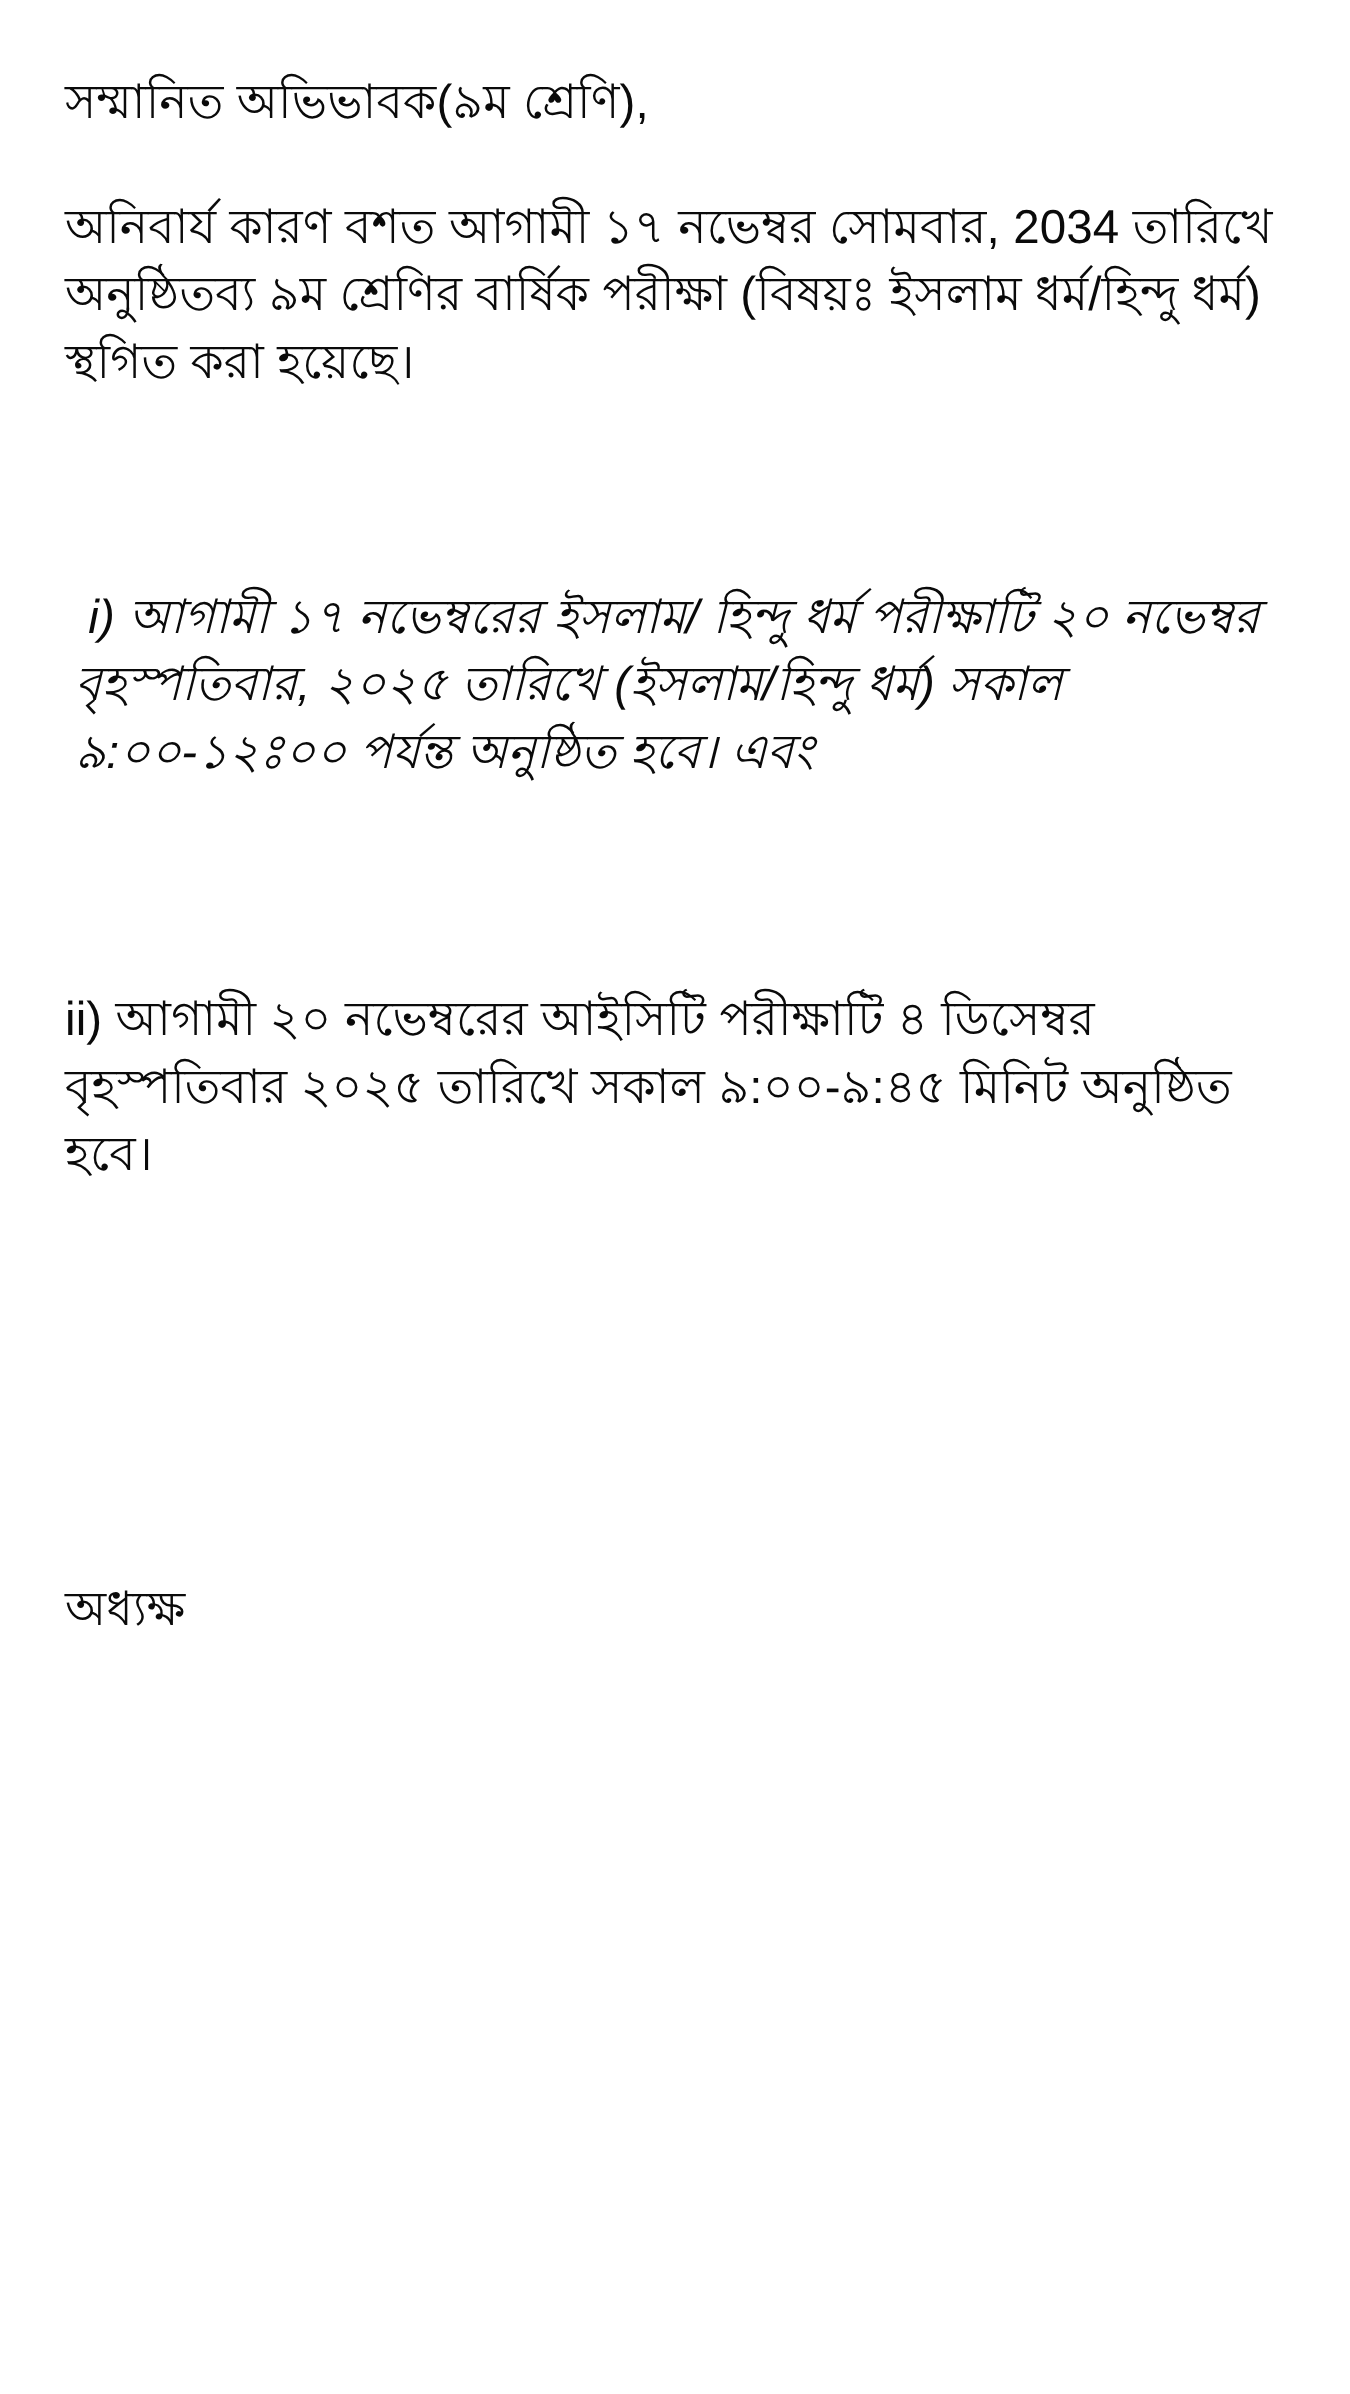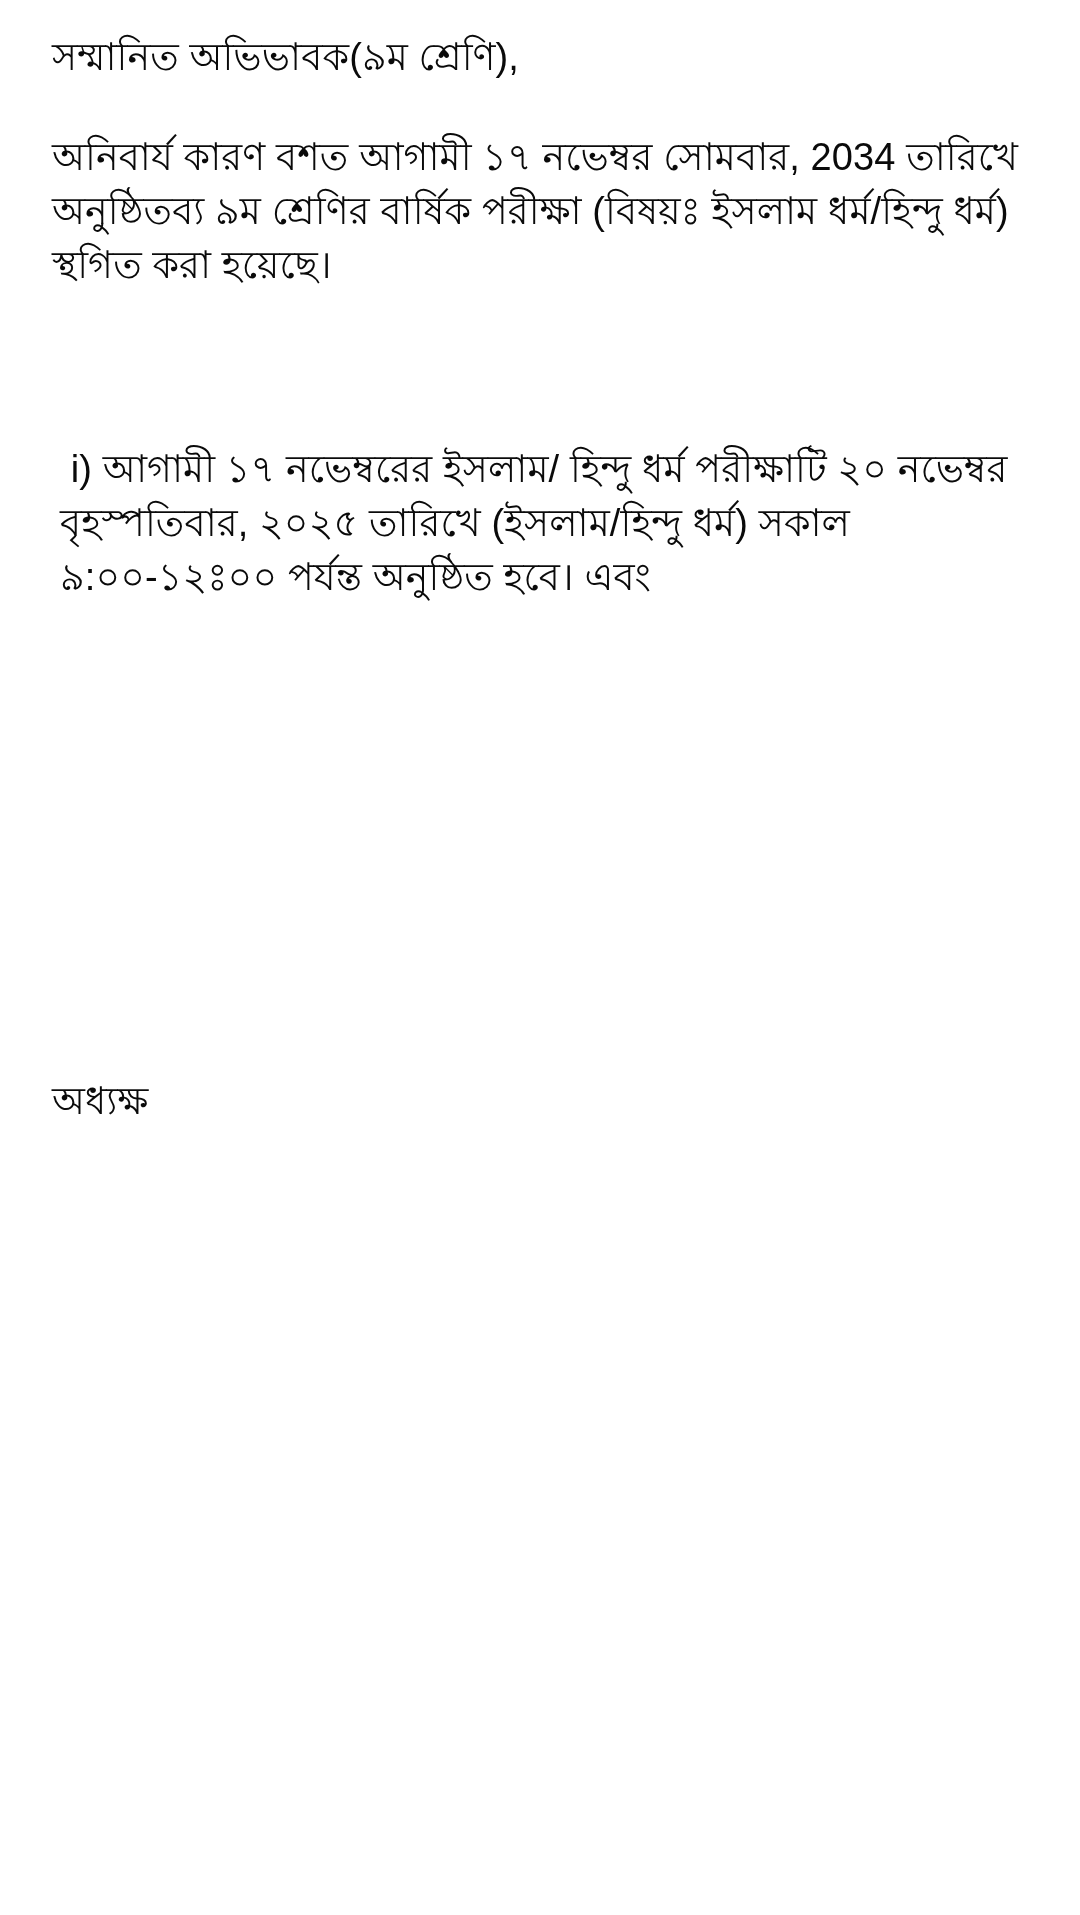--- a/index.html
+++ b/index.html
@@ -11,54 +11,55 @@
     width: 1080px;
     height: 1915px;
     overflow: hidden;
     font-family: "Liberation Sans", "DejaVu Sans", sans-serif;
     color: #000000;
   }
   .notice {
     box-sizing: border-box;
     width: 1080px;
     min-height: 1915px;
-    padding: 31px 52px 40px 52px;
+    padding: 56px 52px 40px 52px;
   }
   .para {
     font-size: 38px;
     line-height: 1.42;
     letter-spacing: 0.1px;
     color: #0a0a0a;
     white-space: pre-wrap;
     word-wrap: break-word;
   }
   .gap-sm { height: 46px; }
   .gap-md { height: 150px; }
   .gap-lg { height: 160px; }
   .gap-xl { height: 148px; }
   .gap-sign { height: 162px; }
-  .indent-one { padding-left: 8px; }
+  .indent-one { padding-left: 8px; font-style: italic; }
 </style>
 </head>
 <body>
 
 <div class="notice">
 
   <div class="para">সম্মানিত অভিভাবক(৯ম শ্রেণি),</div>
 
   <div class="gap-sm"></div>
 
   <div class="para">অনিবার্য কারণ বশত আগামী ১৭ নভেম্বর সোমবার, 2034 তারিখে অনুষ্ঠিতব্য ৯ম শ্রেণির বার্ষিক পরীক্ষা (বিষয়ঃ ইসলাম ধর্ম/হিন্দু ধর্ম) স্থগিত করা হয়েছে।</div>
 
   <div class="gap-md"></div>
 
   <div class="para indent-one"> i) আগামী ১৭ নভেম্বরের ইসলাম/ হিন্দু ধর্ম পরীক্ষাটি ২০ নভেম্বর বৃহস্পতিবার, ২০২৫ তারিখে (ইসলাম/হিন্দু ধর্ম) সকাল ৯:০০-১২ঃ০০ পর্যন্ত অনুষ্ঠিত হবে। এবং</div>
 
   <div class="gap-lg"></div>
 
+  <div class="para">ii) আগামী ২০ নভেম্বরের আইসিটি পরীক্ষাটি ৪ ডিসেম্বর বৃহস্পতিবার ২০২৫ তারিখে সকাল ৯:০০-৯:৪৫ মিনিট অনুষ্ঠিত হবে।</div>
 
   <div class="gap-xl"></div>
 
 
   <div class="gap-sign"></div>
 
   <div class="para">অধ্যক্ষ</div>
 
 </div>
 

